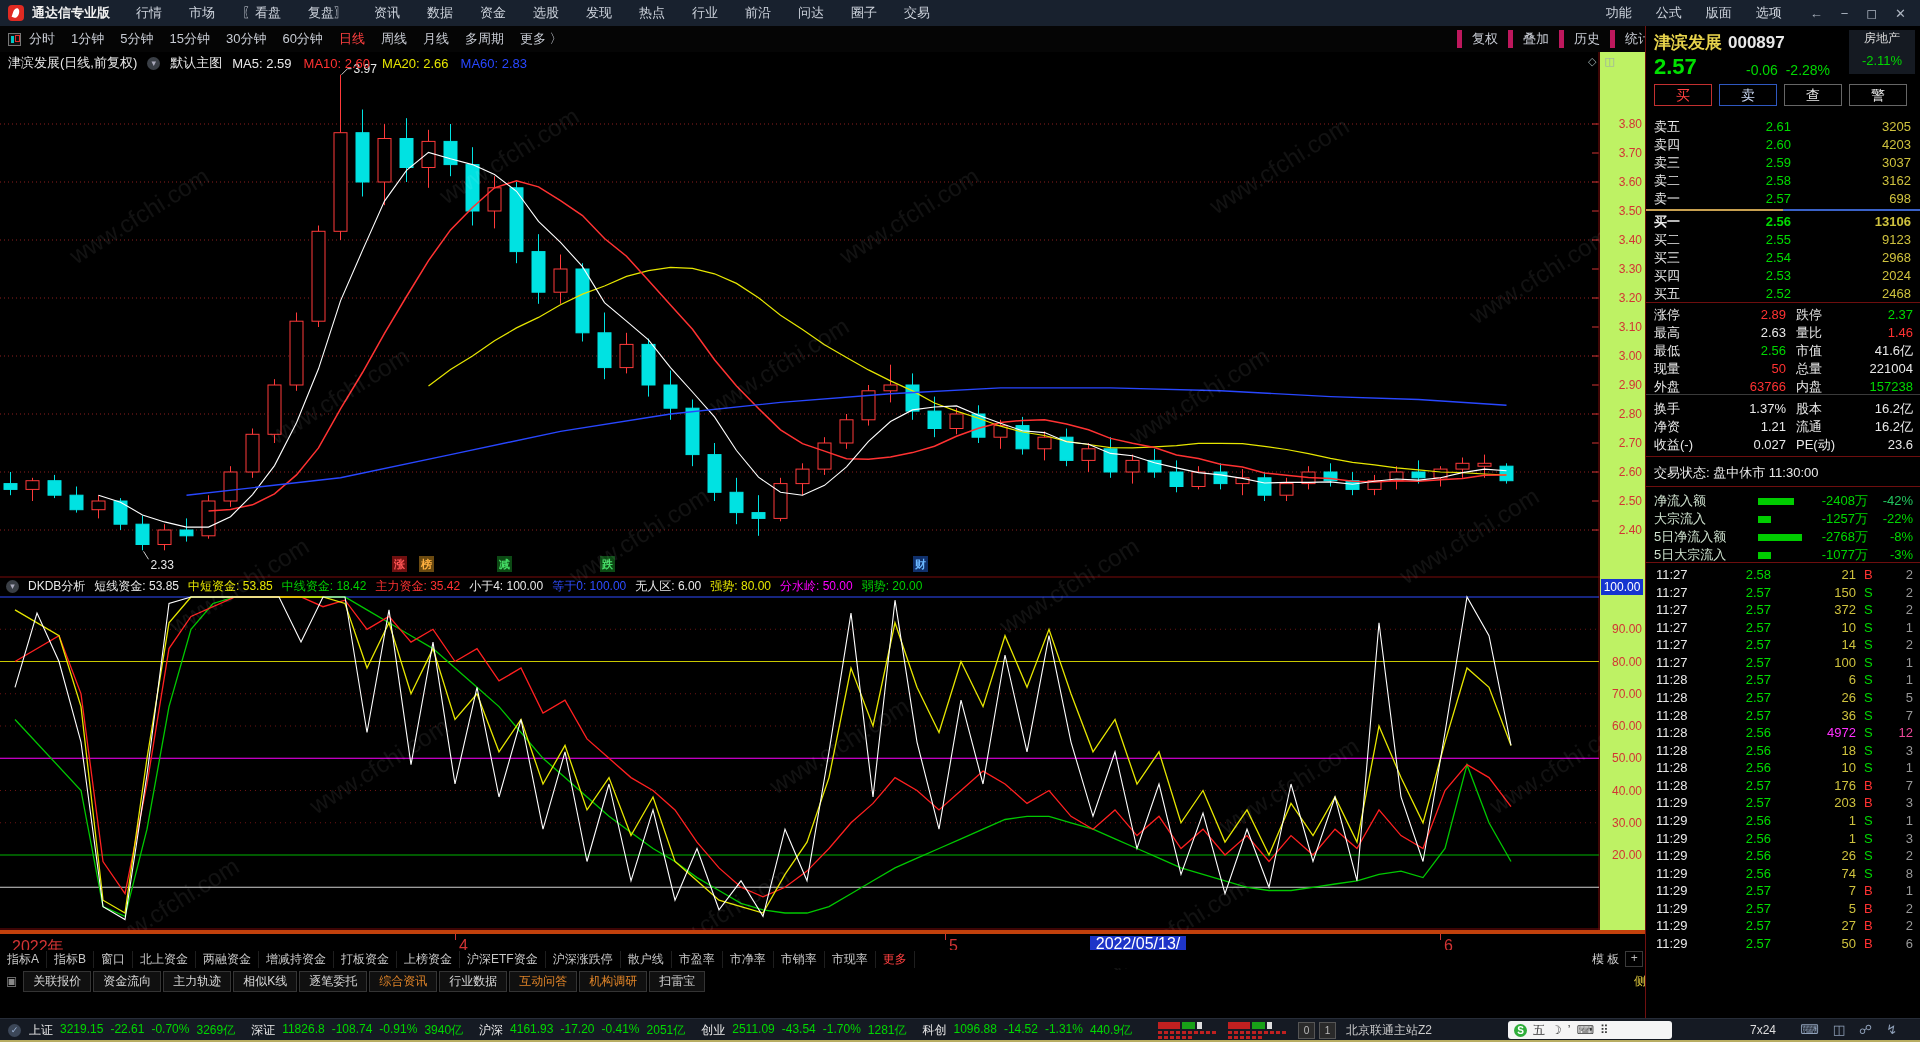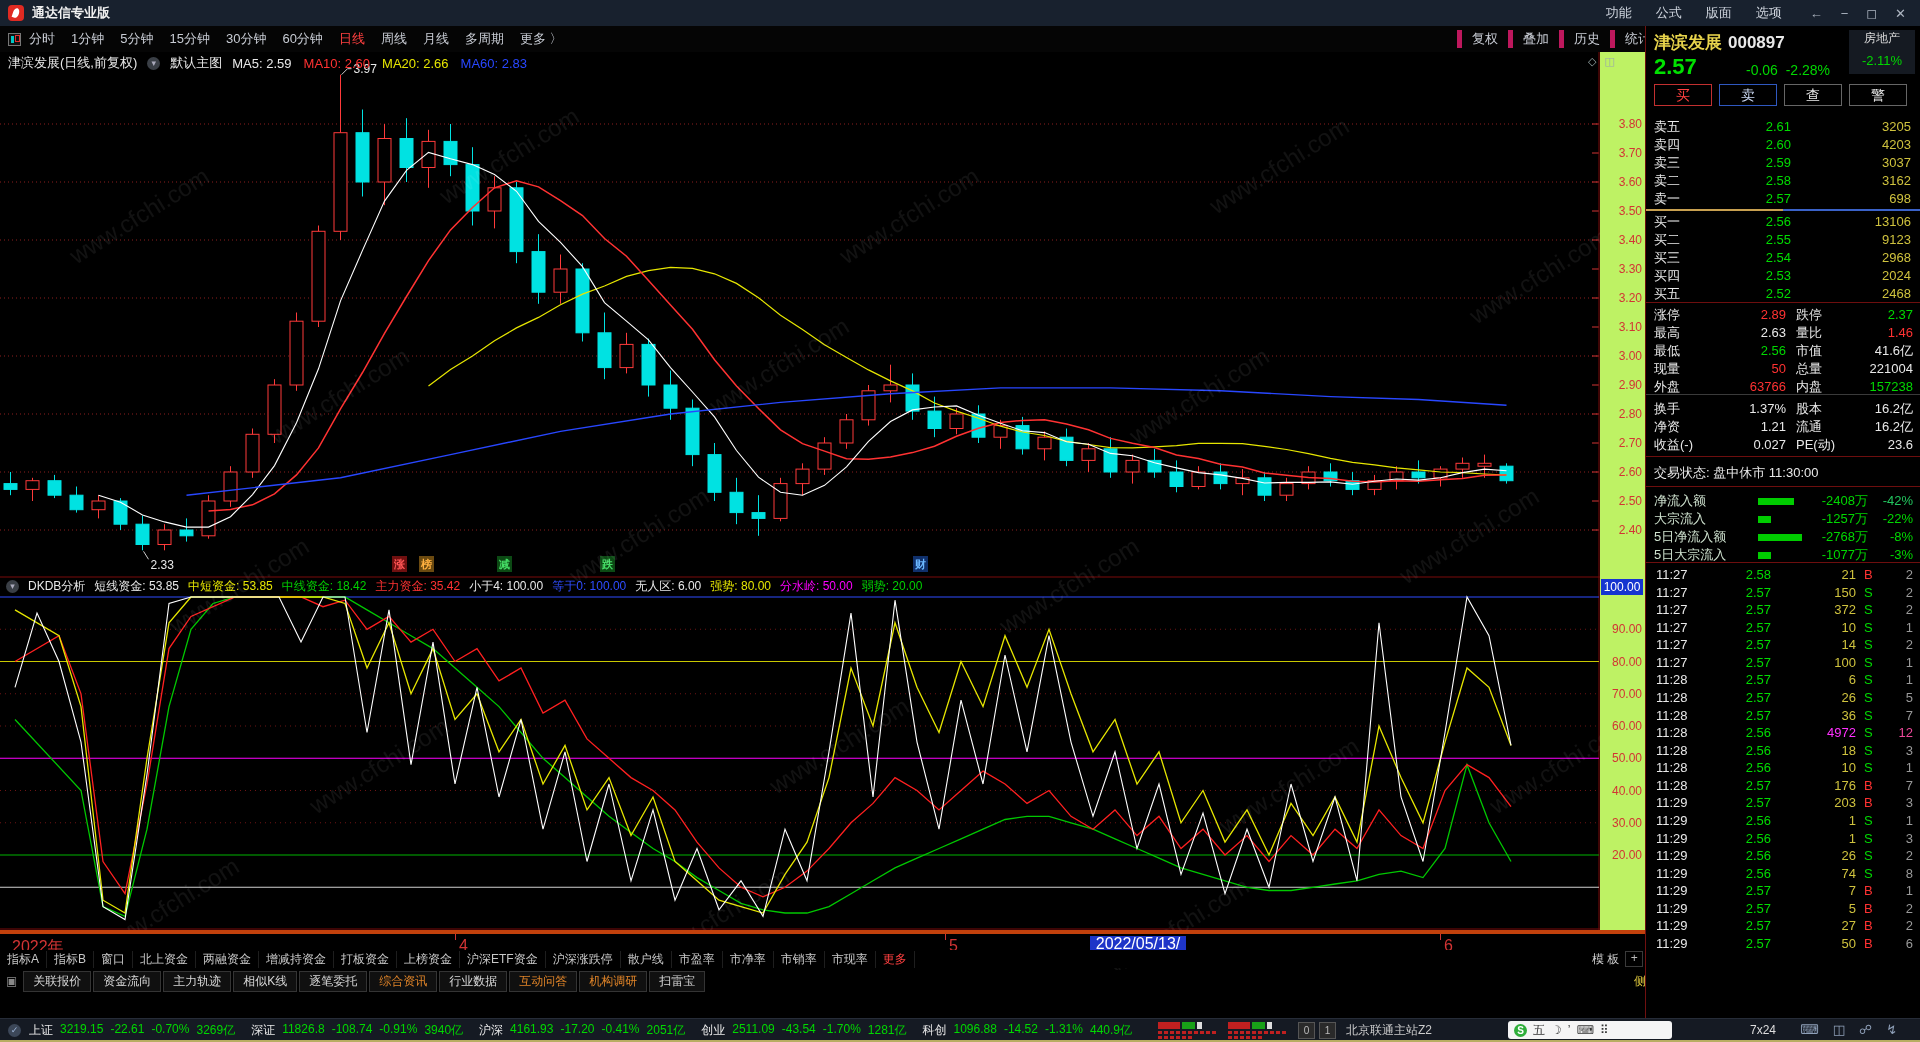--- a/index.html
+++ b/index.html
@@ -105,20 +105,37 @@
   #bottom-strip{position:absolute;left:0;top:1040px;width:1920px;height:2px;background:#b8ad62;}
 </style>
 </head>
 <body>
 
 <div id="stage">
 
   <div id="titlebar">
     <div id="logo"></div>
     <div id="app-title">通达信专业版</div>
+    <div id="menu-main">
+        <span>行情</span>
+        <span>市场</span>
+        <span>〖看盘</span>
+        <span>复盘〗</span>
+        <span>资讯</span>
+        <span>数据</span>
+        <span>资金</span>
+        <span>选股</span>
+        <span>发现</span>
+        <span>热点</span>
+        <span>行业</span>
+        <span>前沿</span>
+        <span>问达</span>
+        <span>圈子</span>
+        <span>交易</span>
+      </div>
     <div id="menu-right">
         <span>功能</span>
         <span>公式</span>
         <span>版面</span>
         <span>选项</span>
       </div>
     <div id="win-controls">
         <span>←</span>
         <span>−</span>
         <span>◻</span>
@@ -505,21 +522,21 @@
         <div class="rrow" style="top: 146px;">
           <span style="position: absolute; left: 8px; color: rgb(232, 232, 232);">卖二</span>
           <span style="position: absolute; left: 85px; width: 60px; text-align: right; color: rgb(0, 220, 0);">2.58</span>
           <span style="position: absolute; right: 10px; color: rgb(207, 194, 62);">3162</span>
         </div>
         <div class="rrow" style="top: 164px;">
           <span style="position: absolute; left: 8px; color: rgb(232, 232, 232);">卖一</span>
           <span style="position: absolute; left: 85px; width: 60px; text-align: right; color: rgb(0, 220, 0);">2.57</span>
           <span style="position: absolute; right: 10px; color: rgb(207, 194, 62);">698</span>
         </div>
-        <div class="rrow" style="top: 187px;">
+        <div class="rrow" style="top: 187px; font-weight: bold;">
           <span style="position: absolute; left: 8px; color: rgb(232, 232, 232);">买一</span>
           <span style="position: absolute; left: 85px; width: 60px; text-align: right; color: rgb(0, 220, 0);">2.56</span>
           <span style="position: absolute; right: 10px; color: rgb(207, 194, 62);">13106</span>
         </div>
         <div class="rrow" style="top: 205px;">
           <span style="position: absolute; left: 8px; color: rgb(232, 232, 232);">买二</span>
           <span style="position: absolute; left: 85px; width: 60px; text-align: right; color: rgb(0, 220, 0);">2.55</span>
           <span style="position: absolute; right: 10px; color: rgb(207, 194, 62);">9123</span>
         </div>
         <div class="rrow" style="top: 223px;">

